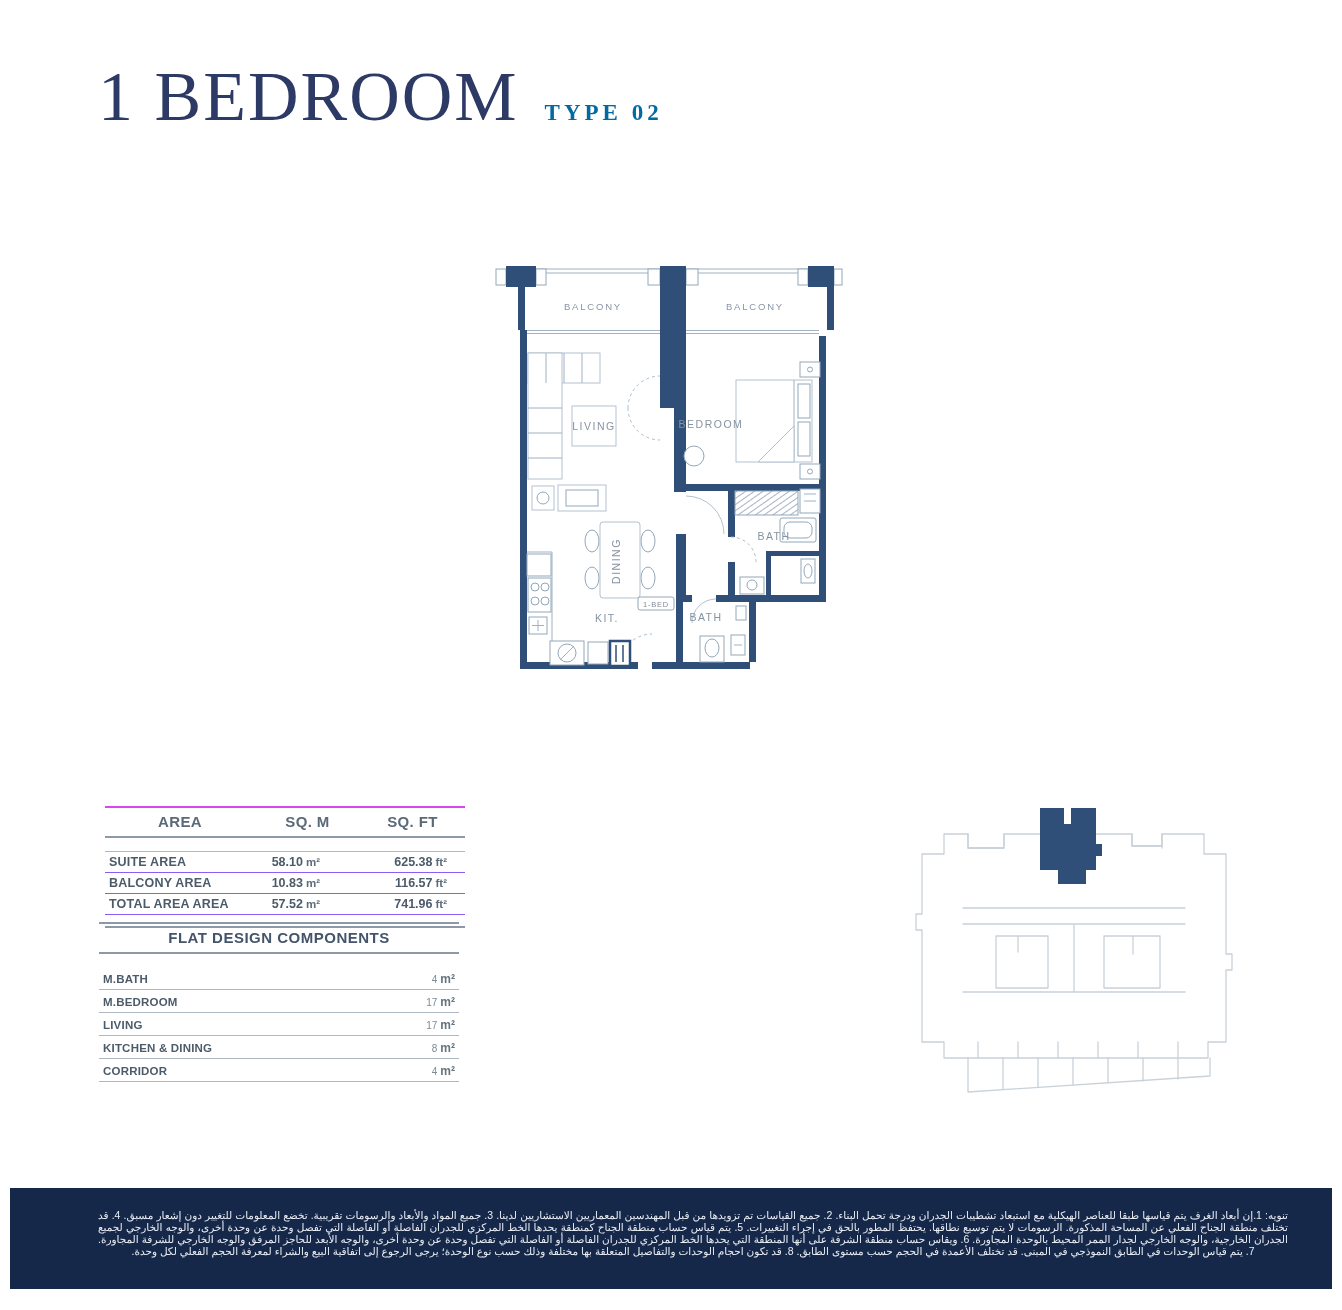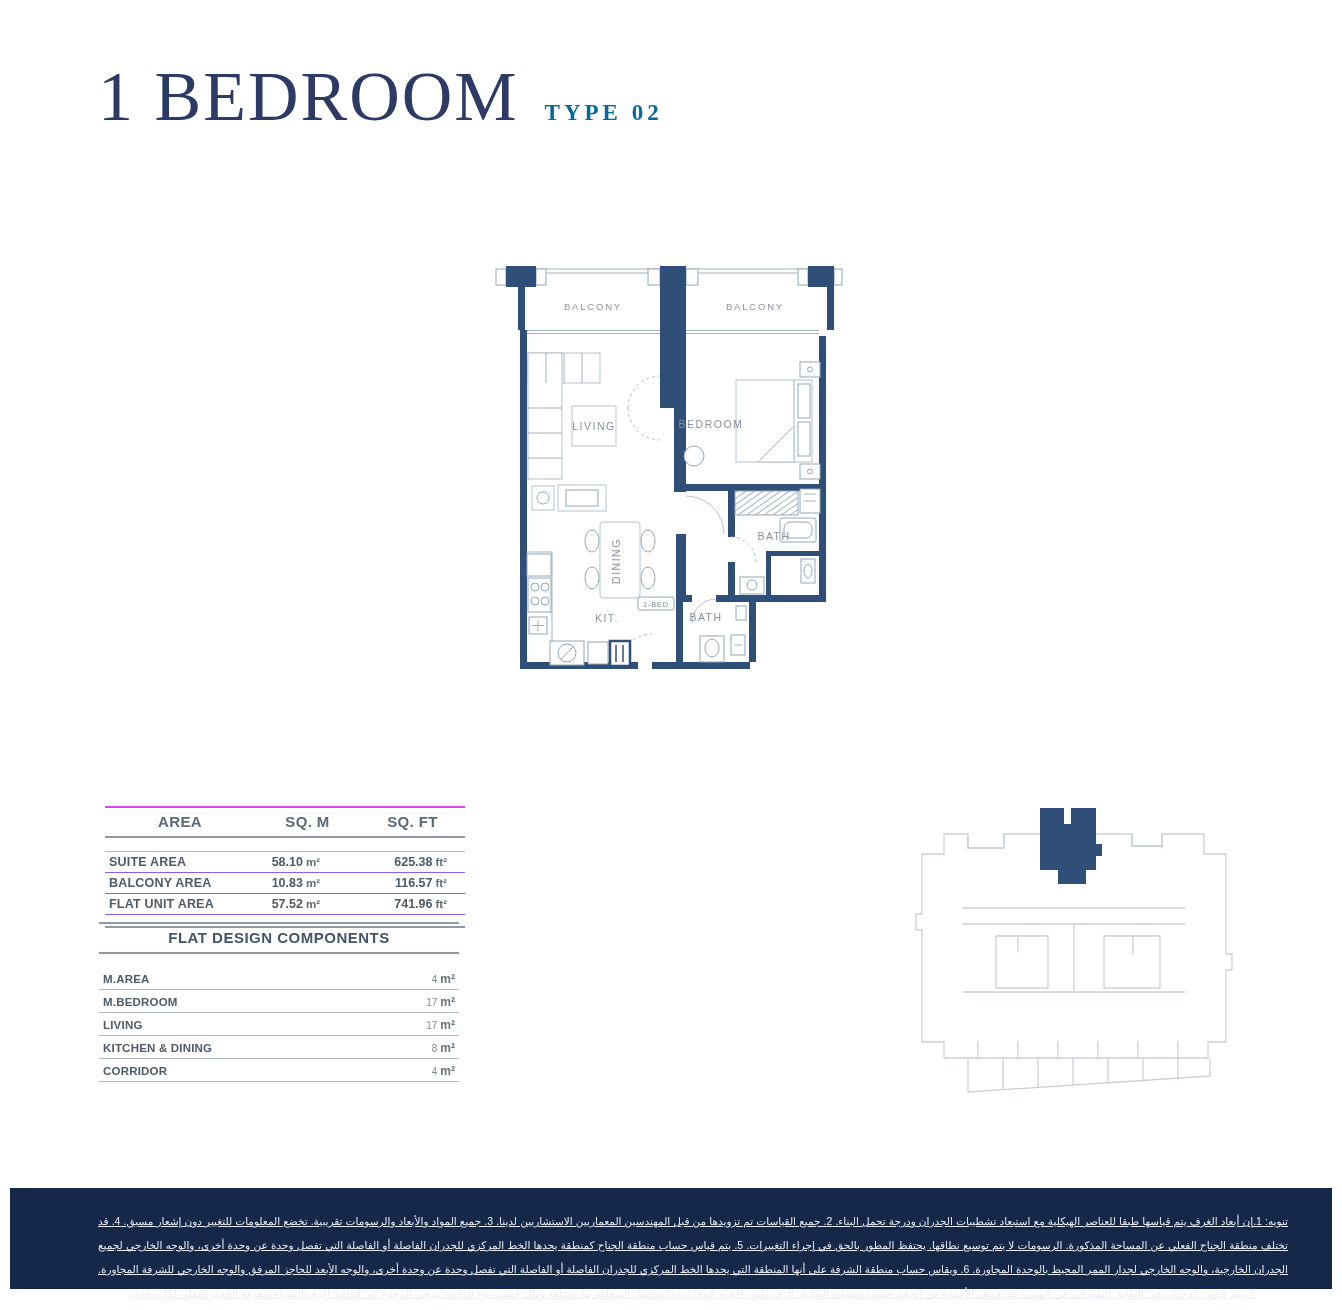--- a/index.html
+++ b/index.html
@@ -54,22 +54,22 @@
   
   .keyplan-svg { position:absolute; left:908px; top:796px; }
   .kp-line { stroke:#c9d1d9; stroke-width:1.3; fill:none; stroke-linejoin:round; stroke-linecap:round; }
   .kp-unit { fill:#2f4e78; }
   
   .band {
     position:absolute; left:10px; top:1188px; width:1322px; height:101px; background:#16284a;
   }
   .band p {
     direction:rtl; text-align:justify; text-align-last:center;
-    color:#e9edf4; font-size:10.5px; line-height:24px;
-    padding:21px 44px 0 88px; letter-spacing:0;text-decoration:underline;
+    color:#e9edf4; font-size:10.5px; line-height:12px;
+    padding:21px 44px 0 88px; letter-spacing:0;
   }
 </style>
 </head>
 <body>
 
 <div class="page">
 
   <div class="title-row">
     <span class="title-main">1 BEDROOM</span>
     <span class="title-type">TYPE 02</span>
@@ -246,33 +246,33 @@
         <span class="lbl">SUITE AREA</span>
         <span class="v2"><span>58.10</span><span class="unit">m²</span></span>
         <span class="v3"><span>625.38</span><span class="unit">ft²</span></span>
       </div>
       <div class="at-row">
         <span class="lbl">BALCONY AREA</span>
         <span class="v2"><span>10.83</span><span class="unit">m²</span></span>
         <span class="v3"><span>116.57</span><span class="unit">ft²</span></span>
       </div>
       <div class="at-row">
-        <span class="lbl">FLAT UNIT AREA</span>
+        <span class="lbl">TOTAL AREA AREA</span>
         <span class="v2"><span>57.52</span><span class="unit">m²</span></span>
         <span class="v3"><span>741.96</span><span class="unit">ft²</span></span>
       </div>
       <div class="at-foot"></div>
     </div>
   </div>
 
   <div class="fdc">
     <div class="fdc-title">FLAT DESIGN COMPONENTS</div>
     <div class="fdc-body">
       <div class="fdc-row">
-        <span class="lbl">M.AREA</span>
+        <span class="lbl">M.BATH</span>
         <span><span class="num">4</span><span class="unit">m²</span></span>
       </div>
       <div class="fdc-row">
         <span class="lbl">M.BEDROOM</span>
         <span><span class="num">17</span><span class="unit">m²</span></span>
       </div>
       <div class="fdc-row">
         <span class="lbl">LIVING</span>
         <span><span class="num">17</span><span class="unit">m²</span></span>
       </div>

